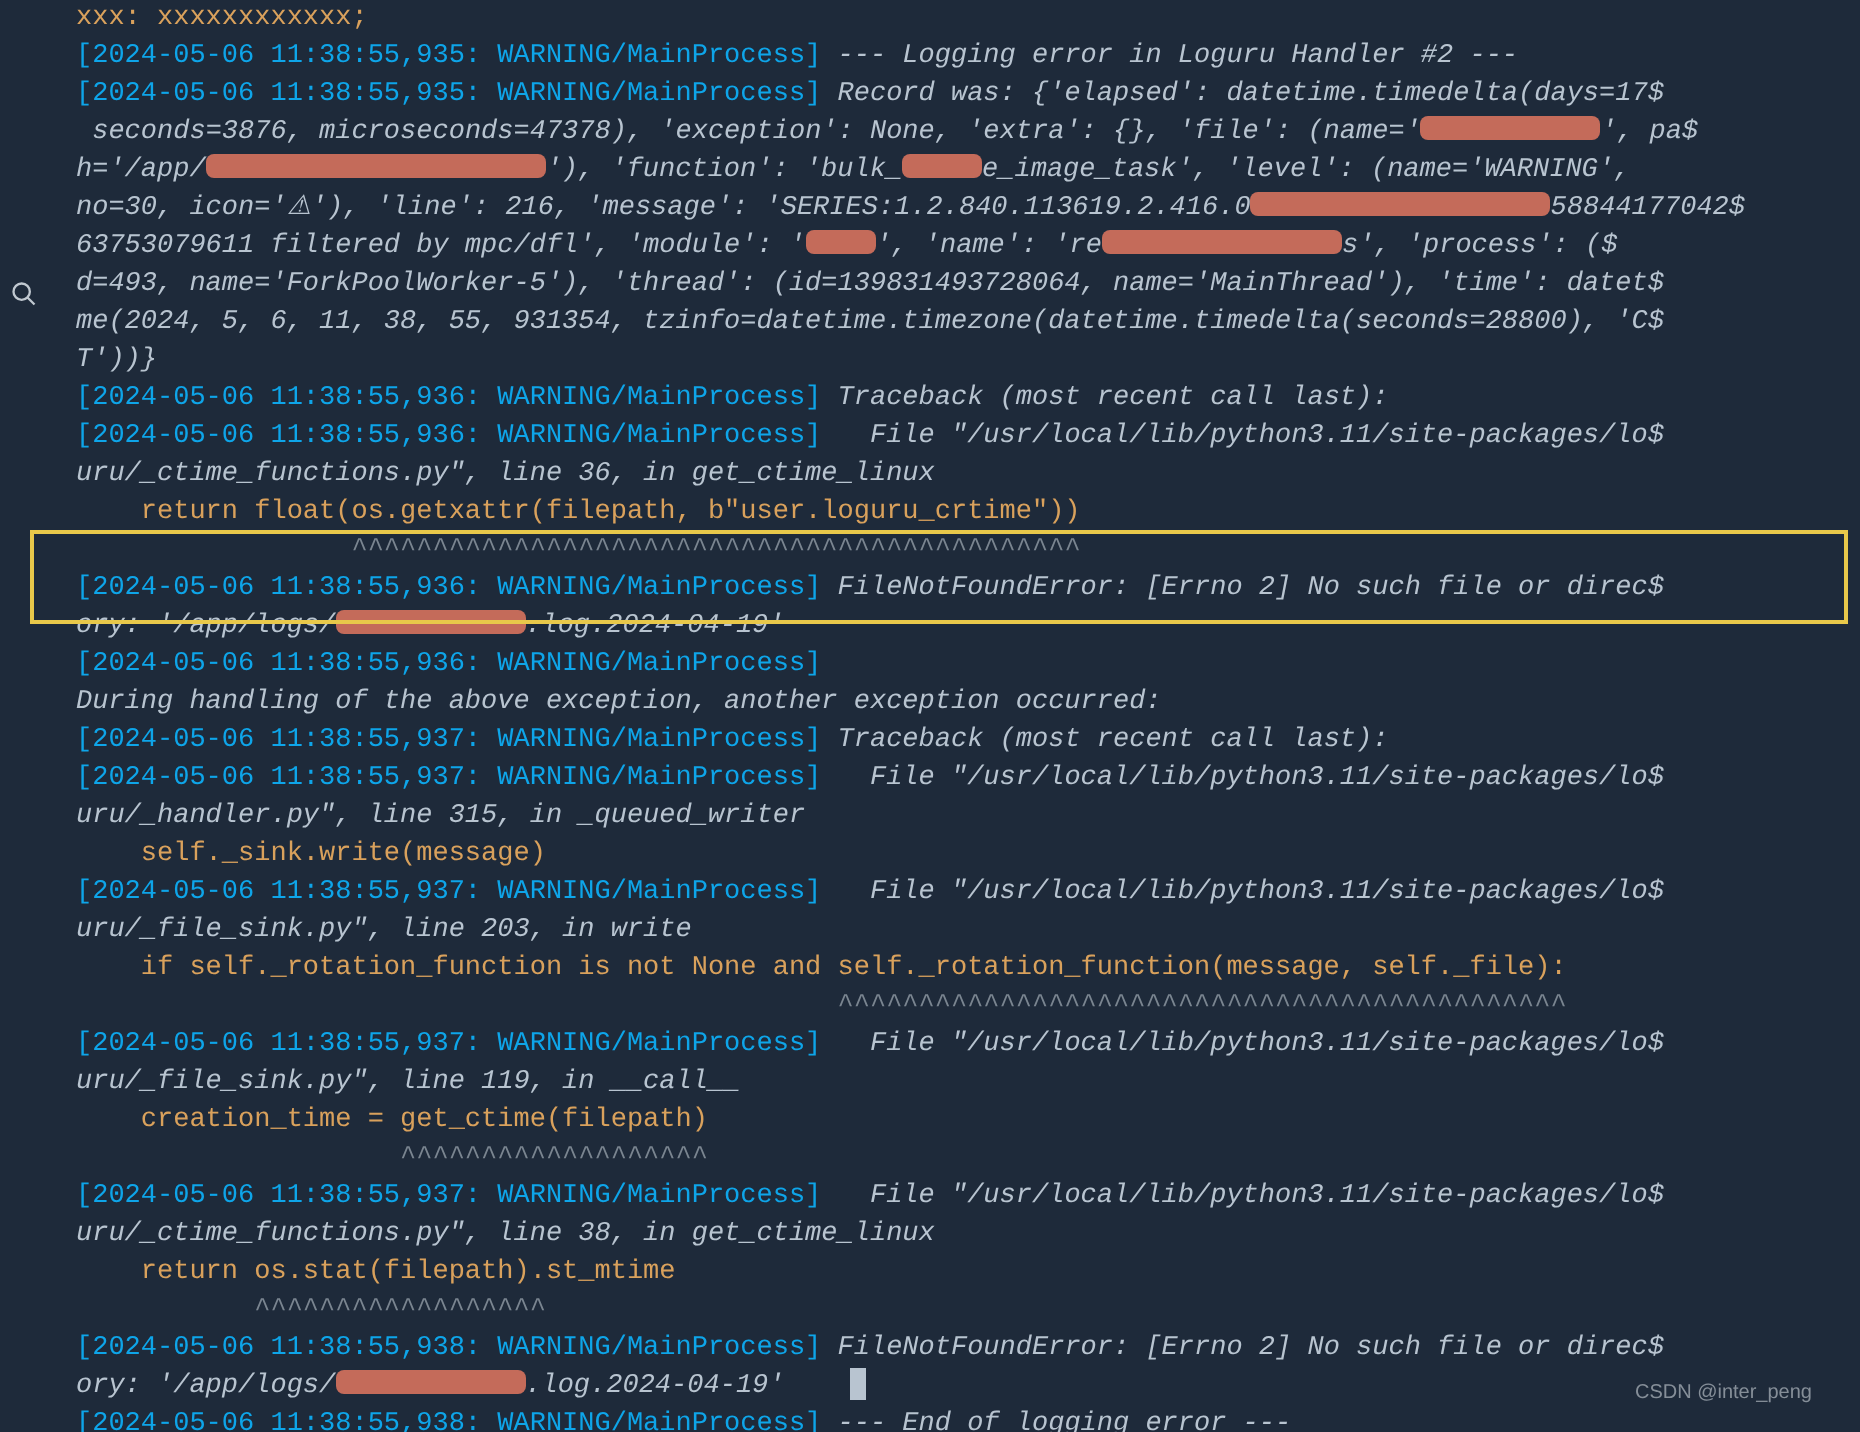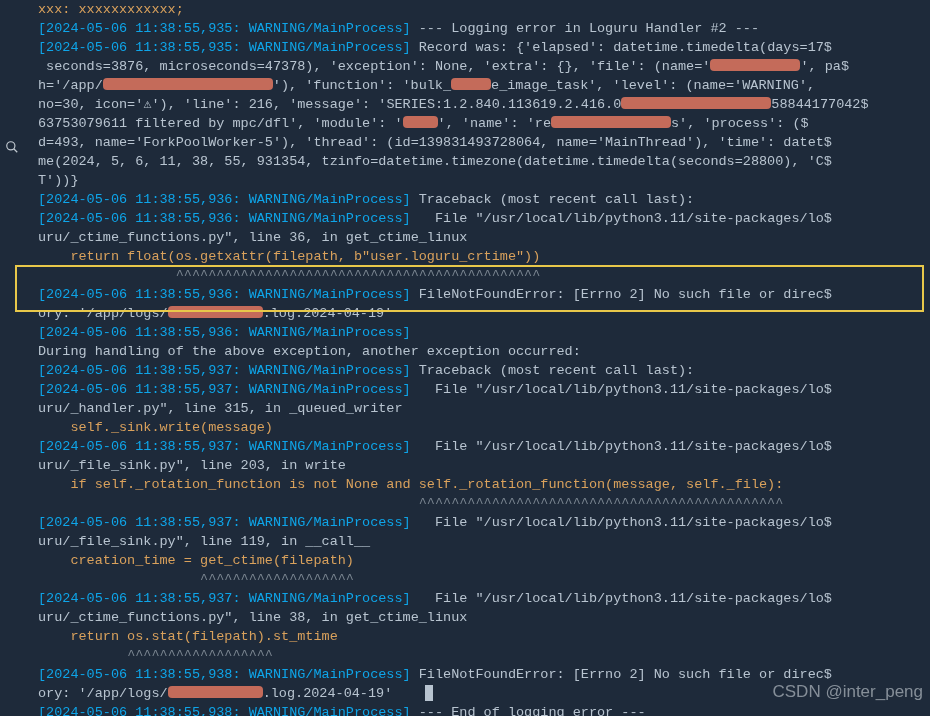--- a/index.html
+++ b/index.html
@@ -32,21 +32,21 @@
     width: 906px;
     height: 716px;
     padding: 0px 8px 0 14px;
     color: #b8c4d0;
     line-height: 19px;
     white-space: pre-wrap;
     word-break: break-all;
   }
   .log-line { display: block; }
   .prefix { color: #0ea5e9; }
-  .body { color: #b8c4d0; }
+  .body { color: #b8c4d0; font-style: italic; }
   .code { color: #d9a15c; }
   .caret { color: #7a8590; }
   .highlight-box {
     position: absolute;
     border: 2px solid #e8c84a;
     left: 15px;
     top: 265px;
     width: 909px;
     height: 47px;
     pointer-events: none;
@@ -62,25 +62,25 @@
   }
   .cursor-block {
     display: inline-block;
     width: 8px;
     height: 16px;
     background: #b8c4d0;
     vertical-align: middle;
   }
   .watermark {
     position: absolute;
-    right: 7px;
+    right: 24px;
     bottom: 14px;
     color: #a8b0b8;
     font-family: Arial, sans-serif;
-    font-size: 17px;
+    font-size: 10px;
     opacity: 0.75;
   }
 </style>
 </head>
 <body>
 
 <div class="sidebar">
   <span>
     <svg width="14" height="14" viewBox="0 0 24 24" fill="none" stroke-width="2">
       <circle cx="10" cy="10" r="7"></circle>

